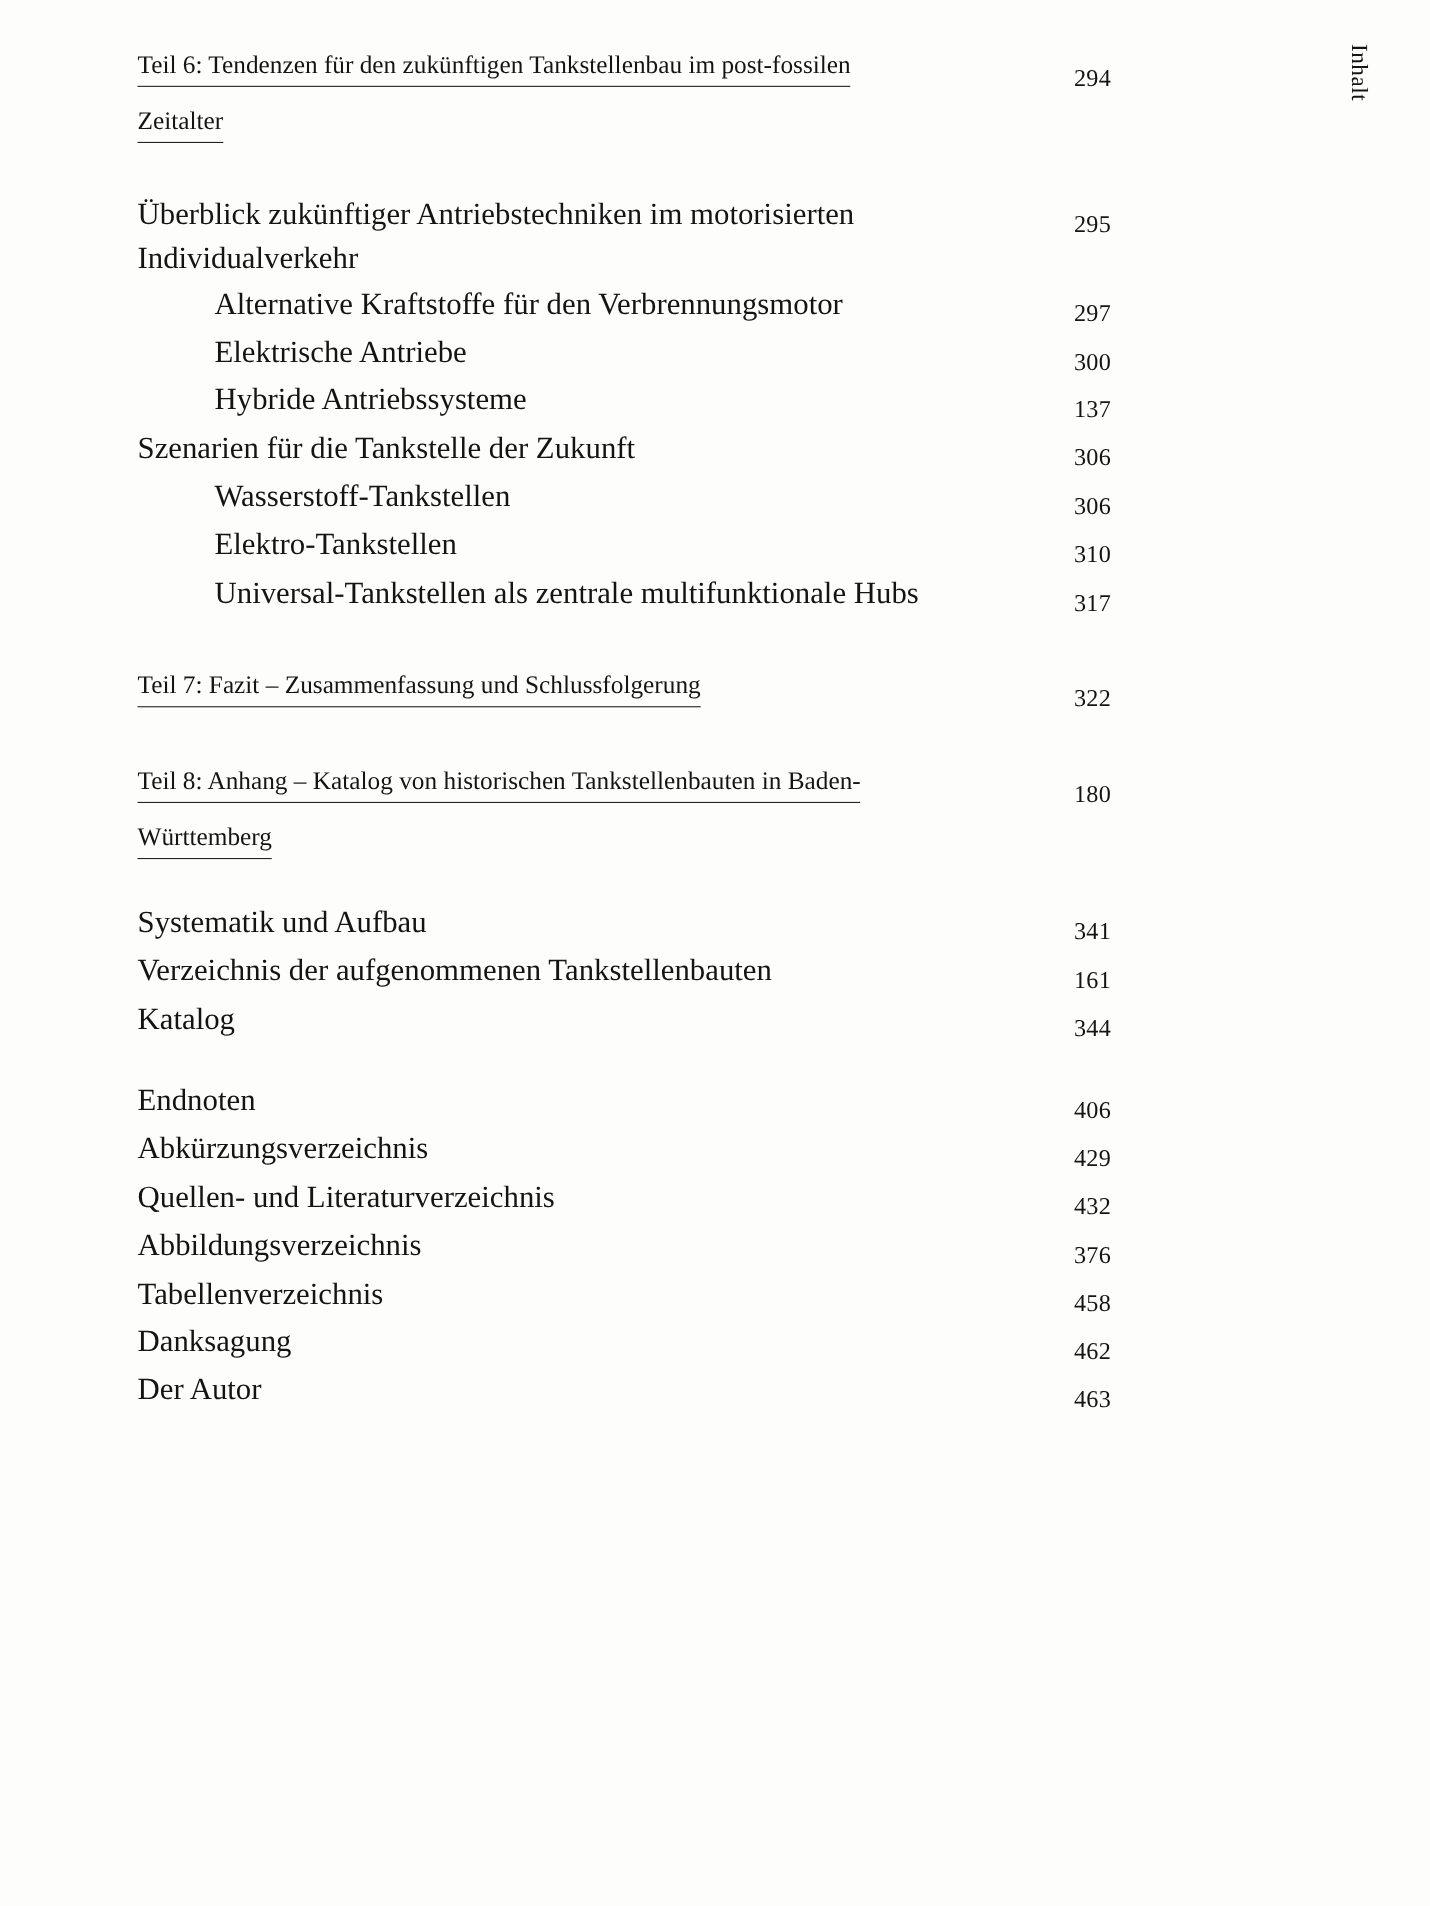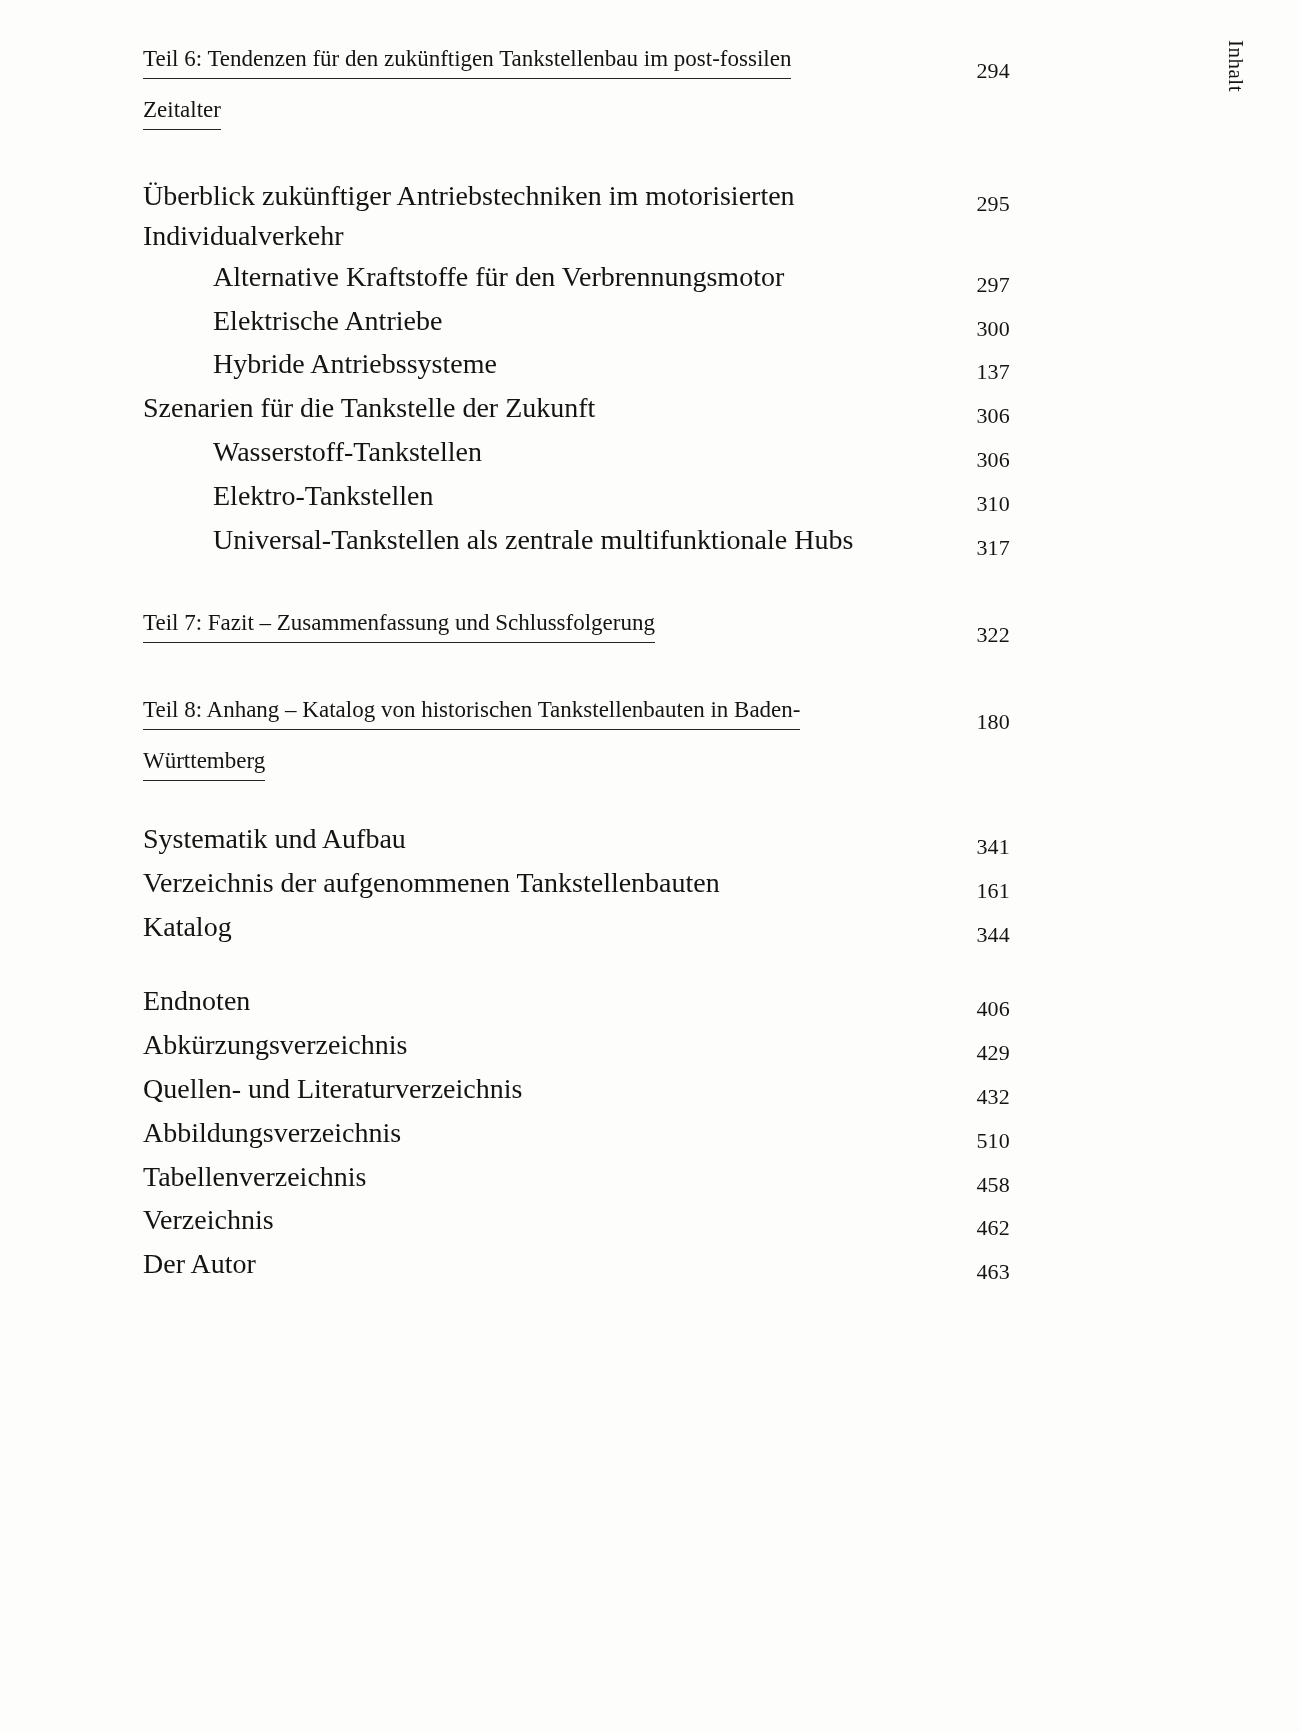--- a/index.html
+++ b/index.html
@@ -42,21 +42,20 @@
 
   .row {
     display: flex;
     align-items: flex-start;
     justify-content: space-between;
     width: 100%;
   }
 
   .row .label {
     flex: 0 1 auto;
-    margin-left: 18px;
   }
   .row .pageno {
     flex: 0 0 auto;
     width: 78px;
     text-align: right;
     font-size: 22px;
     line-height: 1.45;
     font-variant-numeric: oldstyle-nums;
     letter-spacing: 0.2px;
     margin-top: 12px;
@@ -214,31 +213,31 @@
       <div class="row entry level1">
         <div class="label">
           <div>Quellen- und Literaturverzeichnis</div>
         </div>
         <div class="pageno">432</div>
       </div>
       <div class="row entry level1">
         <div class="label">
           <div>Abbildungsverzeichnis</div>
         </div>
-        <div class="pageno">510</div>
+        <div class="pageno">376</div>
       </div>
       <div class="row entry level1">
         <div class="label">
           <div>Tabellenverzeichnis</div>
         </div>
         <div class="pageno">458</div>
       </div>
       <div class="row entry level1">
         <div class="label">
-          <div>Verzeichnis</div>
+          <div>Danksagung</div>
         </div>
         <div class="pageno">462</div>
       </div>
       <div class="row entry level1">
         <div class="label">
           <div>Der Autor</div>
         </div>
         <div class="pageno">463</div>
       </div>
     </div>

